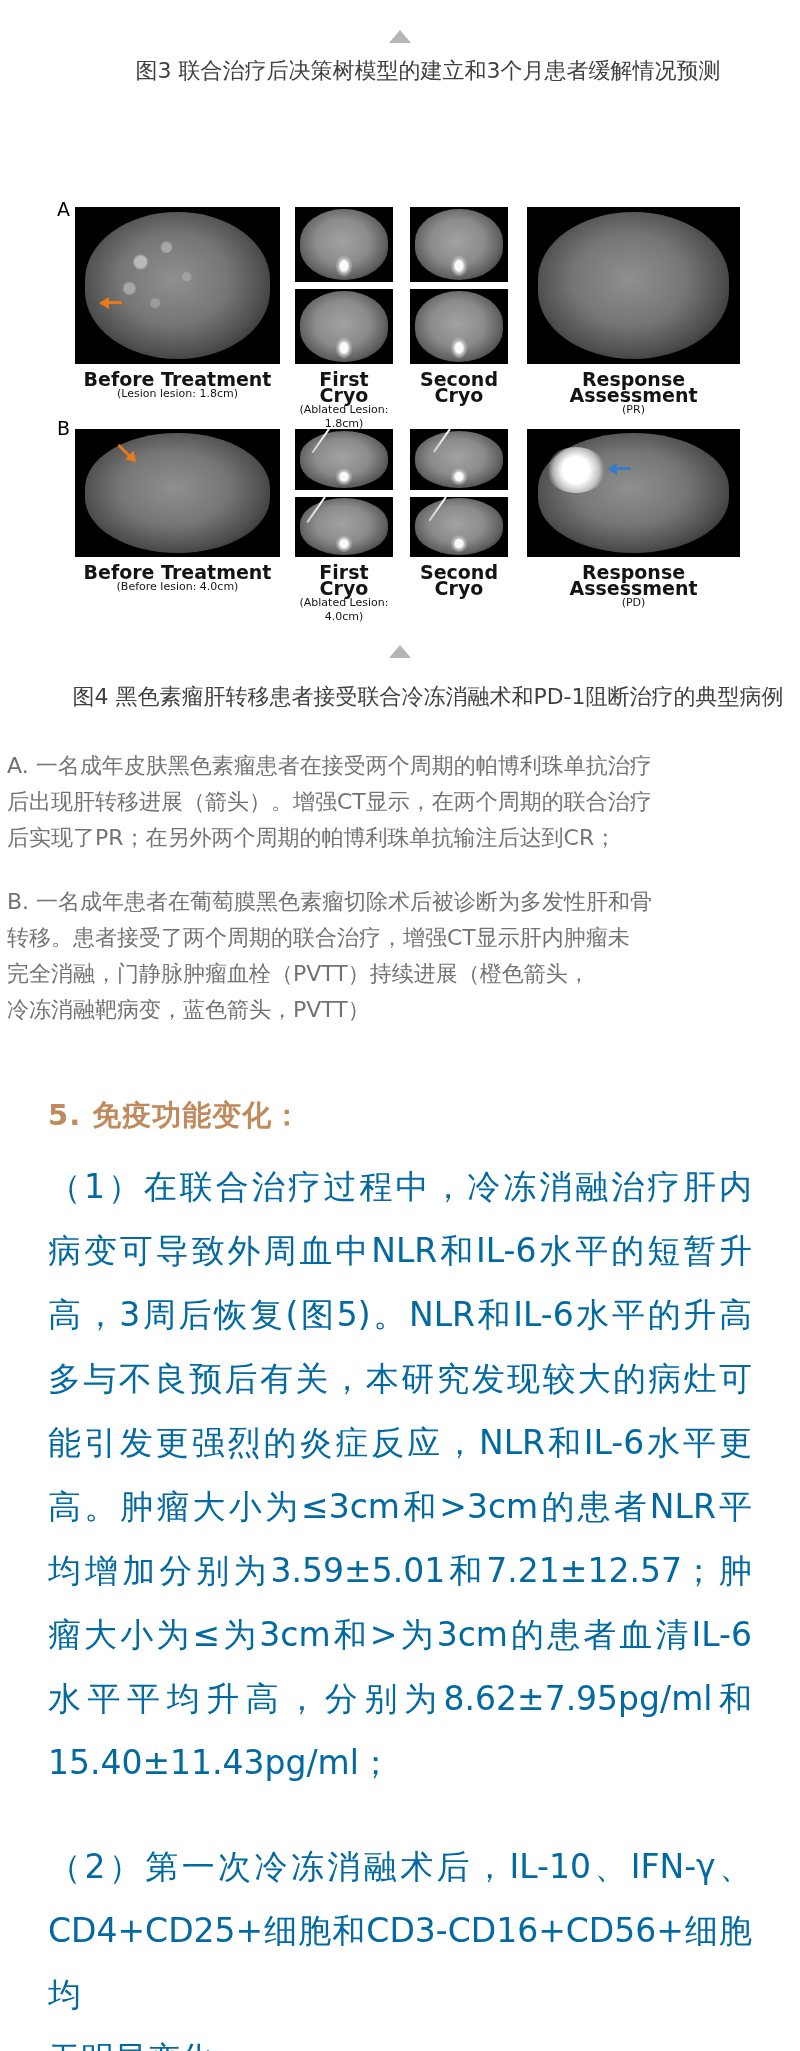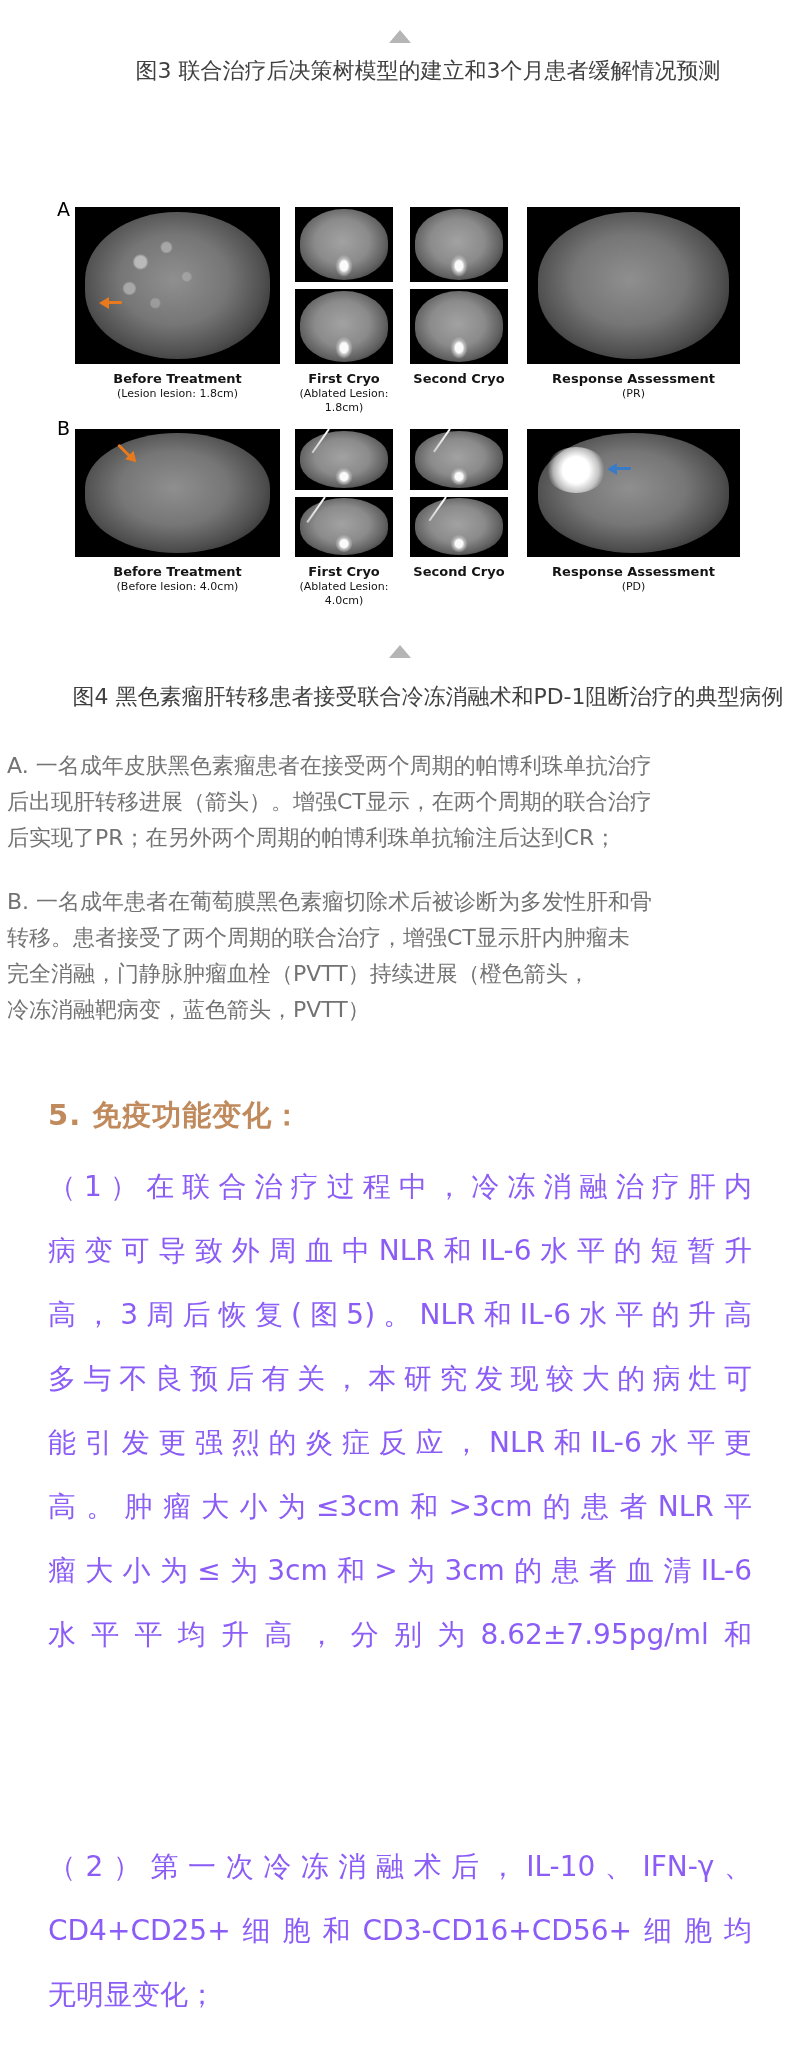--- a/index.html
+++ b/index.html
@@ -34,39 +34,39 @@
       radial-gradient(circle at 24% 52%,rgba(205,205,205,.55) 0 3.2%,transparent 4.5%),
       radial-gradient(circle at 55% 44%,rgba(185,185,185,.5) 0 3%,transparent 4.2%),
       radial-gradient(circle at 38% 62%,rgba(190,190,190,.45) 0 2.8%,transparent 4%),
       radial-gradient(ellipse at 48% 46%,#8f8f8f,#767676 40%,#4f4f4f 66%,#1f1f1f 90%,#0a0a0a);}
   .ct.spine::before{background:
       radial-gradient(ellipse at 50% 80%,#fafafa 0 6%,#b9b9b9 9%,transparent 14%),
       radial-gradient(ellipse at 48% 46%,#a2a2a2,#8b8b8b 42%,#616161 66%,#262626 90%,#0c0c0c);}
   .stack{display:flex;flex-direction:column;gap:7px;}
   .stack .ct{flex:1;}
   .plabel{margin-top:7px;text-align:center;color:#141414;}
-  .pt{font-size:13px;font-weight:600;line-height:16px;}
+  .pt{font-size:19px;font-weight:600;line-height:16px;}
   .ps{font-size:11px;line-height:14px;}
 
   
   .arr{position:absolute;height:3px;background:currentColor;color:var(--arrow-orange,#e8791d);
        border-radius:1px;}
   .arr::before{content:"";position:absolute;left:-9px;top:50%;margin-top:-6px;width:0;height:0;
        border:6px solid transparent;border-right:10px solid currentColor;border-left:0;}
   .arr.blue{color:var(--arrow-blue,#3a7bc8);}
   .spot{position:absolute;border-radius:50%;
        background:radial-gradient(circle,#ffffff 0 35%,rgba(255,255,255,.55) 60%,transparent 75%);}
   .needle{position:absolute;width:2px;background:linear-gradient(#ffffff,#cfcfcf);
        transform:rotate(35deg);transform-origin:top center;}
 
   
   .heading{position:absolute;left:48px;top:1096px;font-size:29px;font-weight:bold;
        color:var(--heading-accent,#c08a5c);letter-spacing:1px;}
-  .bodypara{position:absolute;left:48px;width:704px;color:#8b5cf6;
-       font-size:28px;line-height:64px;}
+  .bodypara{position:absolute;left:48px;width:704px;color:#0369a1;
+       font-size:33px;line-height:64px;}
   .bodypara .line{text-align:justify;text-align-last:justify;}
   .bodypara .line.last{text-align-last:left;}
 </style>
 </head>
 <body>
 
 <div class="page">
 
   <div class="tri" style="top:30px"></div>
 
@@ -191,22 +191,24 @@
 
   <div class="heading">5. 免疫功能变化：</div>
 
   <div class="bodypara" style="top:1155px">
       <div class="line">（1）在联合治疗过程中，冷冻消融治疗肝内</div>
       <div class="line">病变可导致外周血中NLR和IL-6水平的短暂升</div>
       <div class="line">高，3周后恢复(图5)。NLR和IL-6水平的升高</div>
       <div class="line">多与不良预后有关，本研究发现较大的病灶可</div>
       <div class="line">能引发更强烈的炎症反应，NLR和IL-6水平更</div>
       <div class="line">高。肿瘤大小为≤3cm和&gt;3cm的患者NLR平</div>
+      <div class="line">均增加分别为3.59±5.01和7.21±12.57；肿</div>
       <div class="line">瘤大小为≤为3cm和&gt;为3cm的患者血清IL-6</div>
       <div class="line">水平平均升高，分别为8.62±7.95pg/ml和</div>
+      <div class="line last">15.40±11.43pg/ml；</div>
     </div>
 
   <div class="bodypara" style="top:1835px">
       <div class="line">（2）第一次冷冻消融术后，IL-10、IFN-γ、</div>
       <div class="line">CD4+CD25+细胞和CD3-CD16+CD56+细胞均</div>
       <div class="line last">无明显变化；</div>
     </div>
 
 </div>
 

